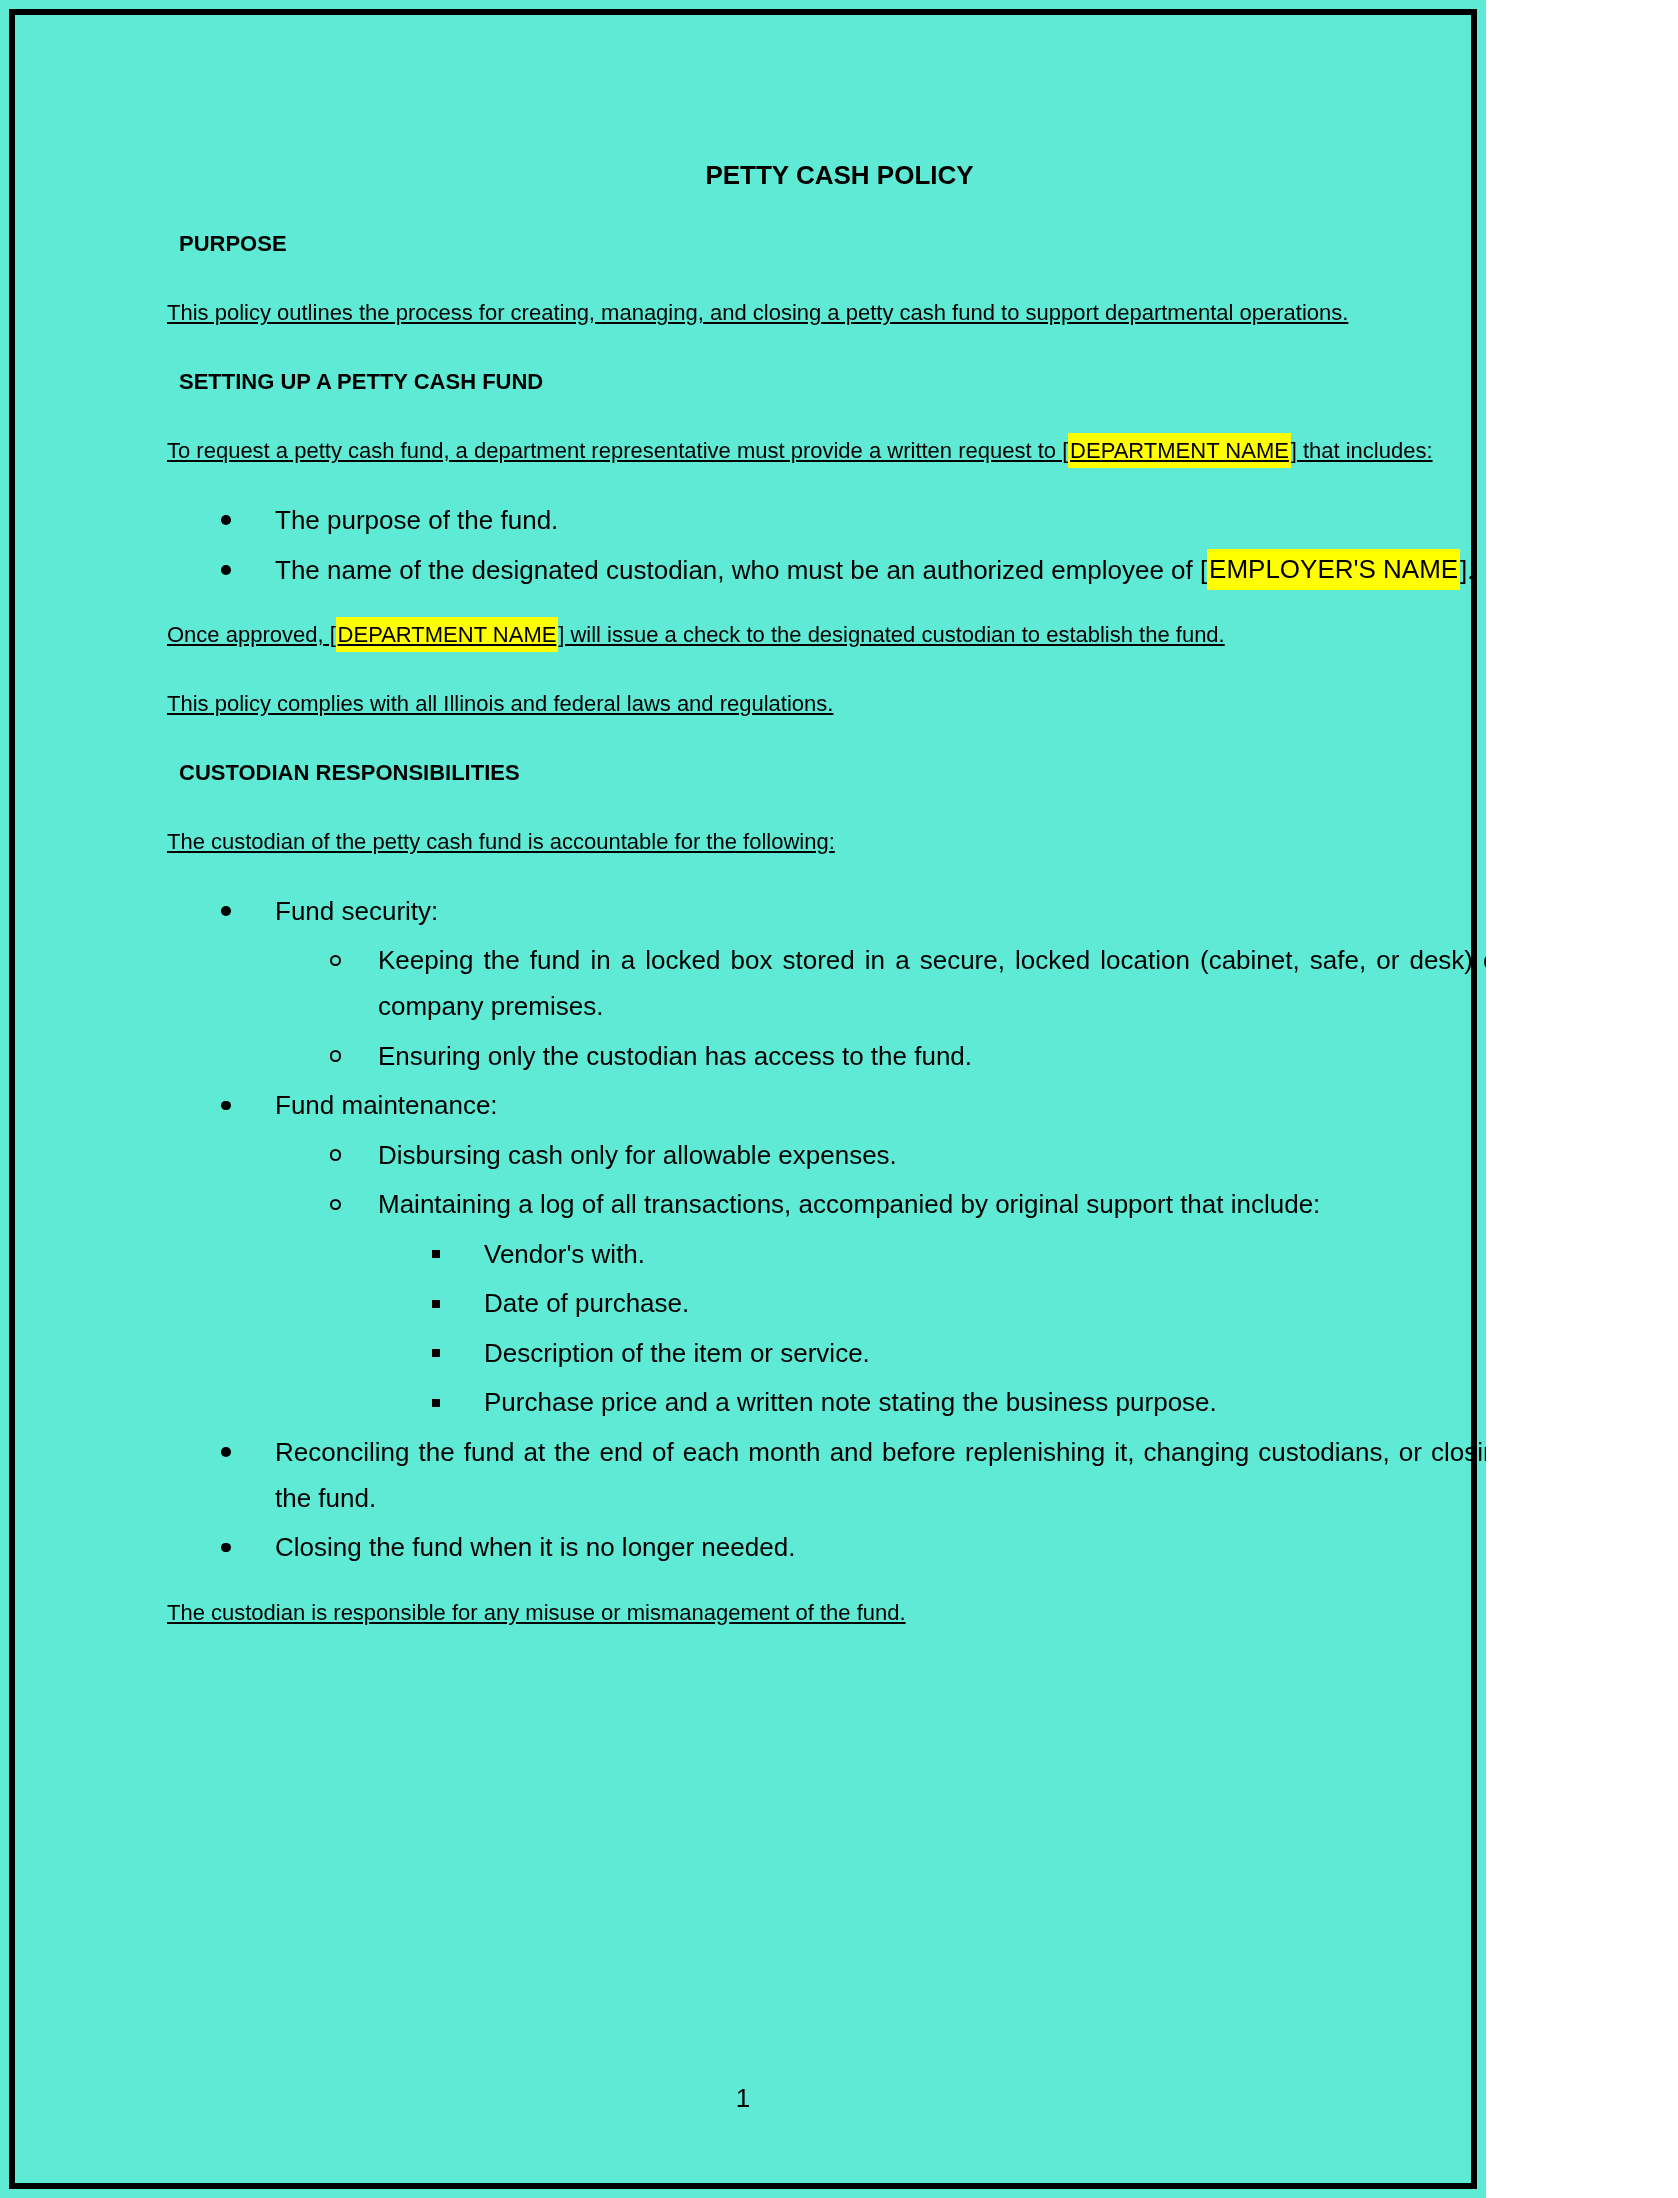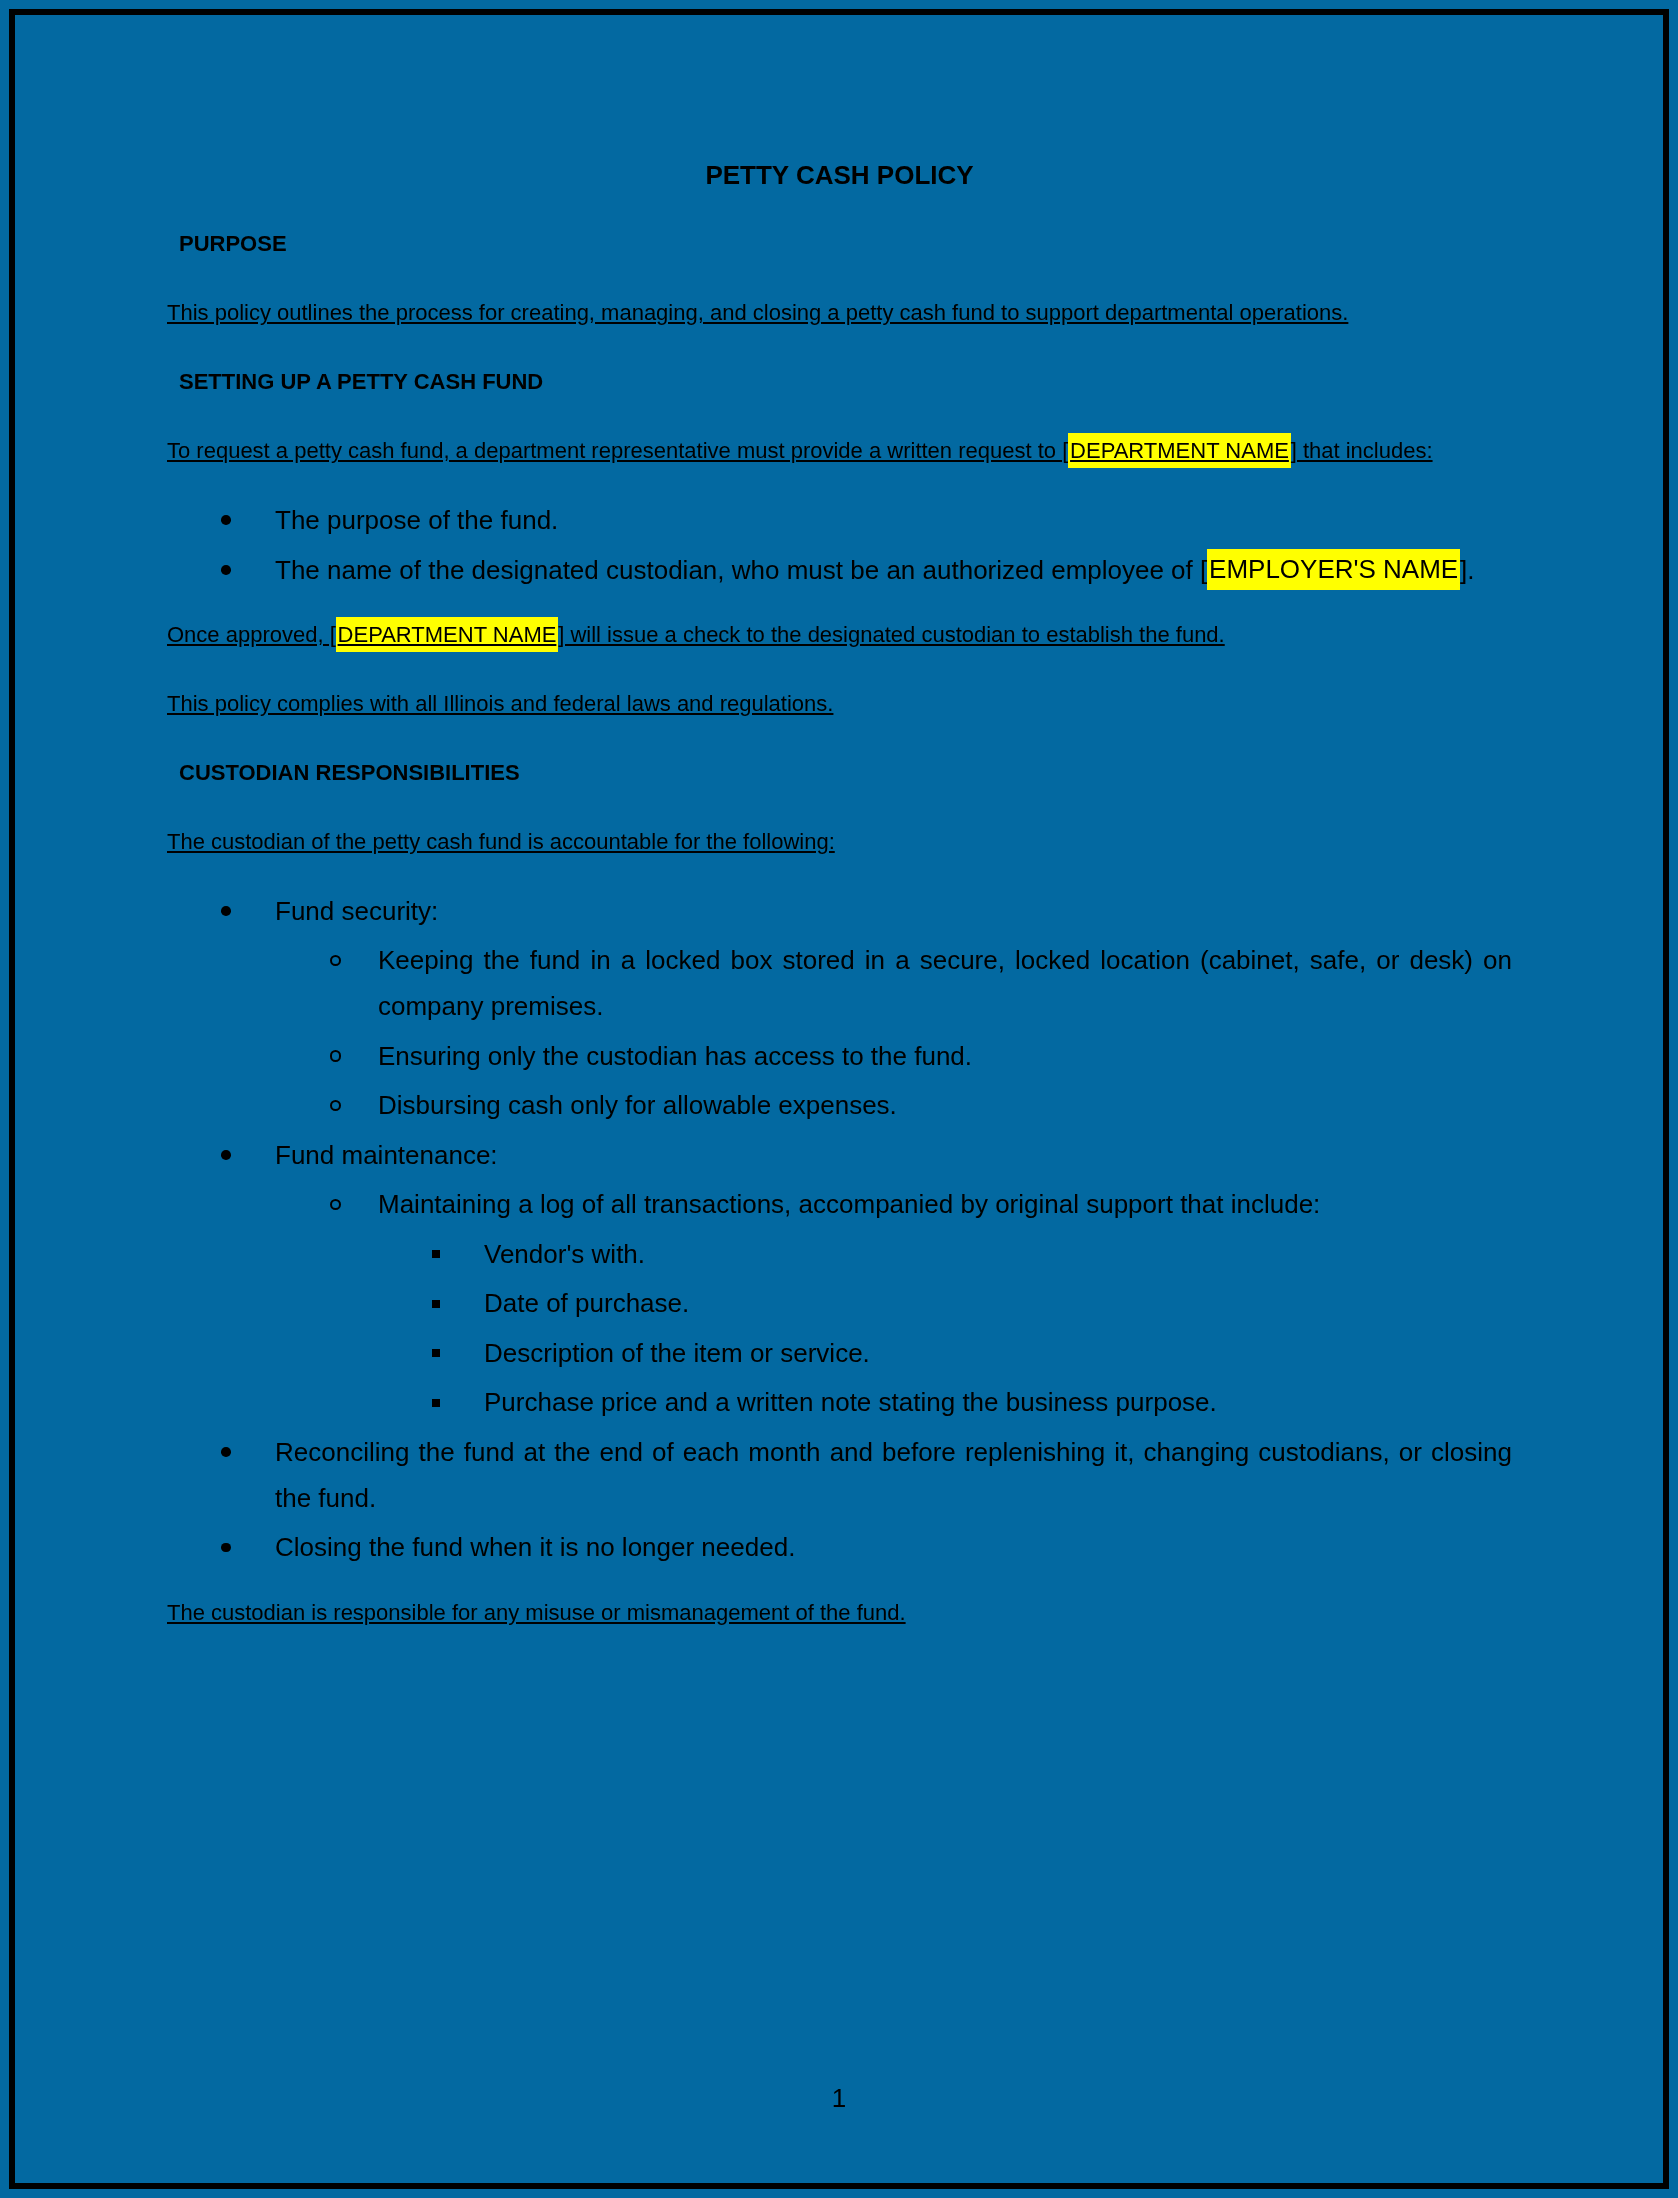--- a/index.html
+++ b/index.html
@@ -1,20 +1,20 @@
 <!DOCTYPE html>
 <html style="--hl: #ffff00; --ink: #000000;font-size:14px"><head>
 <meta charset="utf-8">
 <style>
   html, body { margin: 0; padding: 0; background: #ffffff; }
   .page {
     position: relative;
-    width: 1678px;
+    width: 1486px;
     height: 2198px;
-    background: #0369a1;
+    background: #5eead4;
     font-family: "Liberation Sans", "DejaVu Sans", sans-serif;
     color: var(--ink, #000000);
     overflow: hidden;
   }
   .page-border {
     position: absolute;
     left: 8.8px; top: 8.8px; right: 8.8px; bottom: 8.8px;
     border: 6.1px solid var(--ink, #000000);
     pointer-events: none;
   }
@@ -91,22 +91,22 @@
           <div class="li lvl1"><span class="marker m1"></span><span>The name of the designated custodian, who must be an authorized employee of [<mark class="hl">EMPLOYER'S NAME</mark>].</span></div>
         </div>
         <p class="para">Once approved, [<mark class="hl">DEPARTMENT NAME</mark>] will issue a check to the designated custodian to establish the fund.</p>
         <p class="para">This policy complies with all Illinois and federal laws and regulations.</p>
         <h2 class="heading">CUSTODIAN RESPONSIBILITIES</h2>
         <p class="para">The custodian of the petty cash fund is accountable for the following:</p>
         <div class="list">
           <div class="li lvl1"><span class="marker m1"></span><span>Fund security:</span></div>
           <div class="li lvl2"><span class="marker m2"></span><span>Keeping the fund in a locked box stored in a secure, locked location (cabinet, safe, or desk) on company premises.</span></div>
           <div class="li lvl2"><span class="marker m2"></span><span>Ensuring only the custodian has access to the fund.</span></div>
+          <div class="li lvl1"><span class="marker m1"></span><span>Fund maintenance:</span></div>
           <div class="li lvl2"><span class="marker m2"></span><span>Disbursing cash only for allowable expenses.</span></div>
-          <div class="li lvl1"><span class="marker m1"></span><span>Fund maintenance:</span></div>
           <div class="li lvl2"><span class="marker m2"></span><span>Maintaining a log of all transactions, accompanied by original support that include:</span></div>
           <div class="li lvl3"><span class="marker m3"></span><span>Vendor's with.</span></div>
           <div class="li lvl3"><span class="marker m3"></span><span>Date of purchase.</span></div>
           <div class="li lvl3"><span class="marker m3"></span><span>Description of the item or service.</span></div>
           <div class="li lvl3"><span class="marker m3"></span><span>Purchase price and a written note stating the business purpose.</span></div>
           <div class="li lvl1"><span class="marker m1"></span><span>Reconciling the fund at the end of each month and before replenishing it, changing custodians, or closing the fund.</span></div>
           <div class="li lvl1"><span class="marker m1"></span><span>Closing the fund when it is no longer needed.</span></div>
         </div>
         <p class="para">The custodian is responsible for any misuse or mismanagement of the fund.</p>
       </div>

